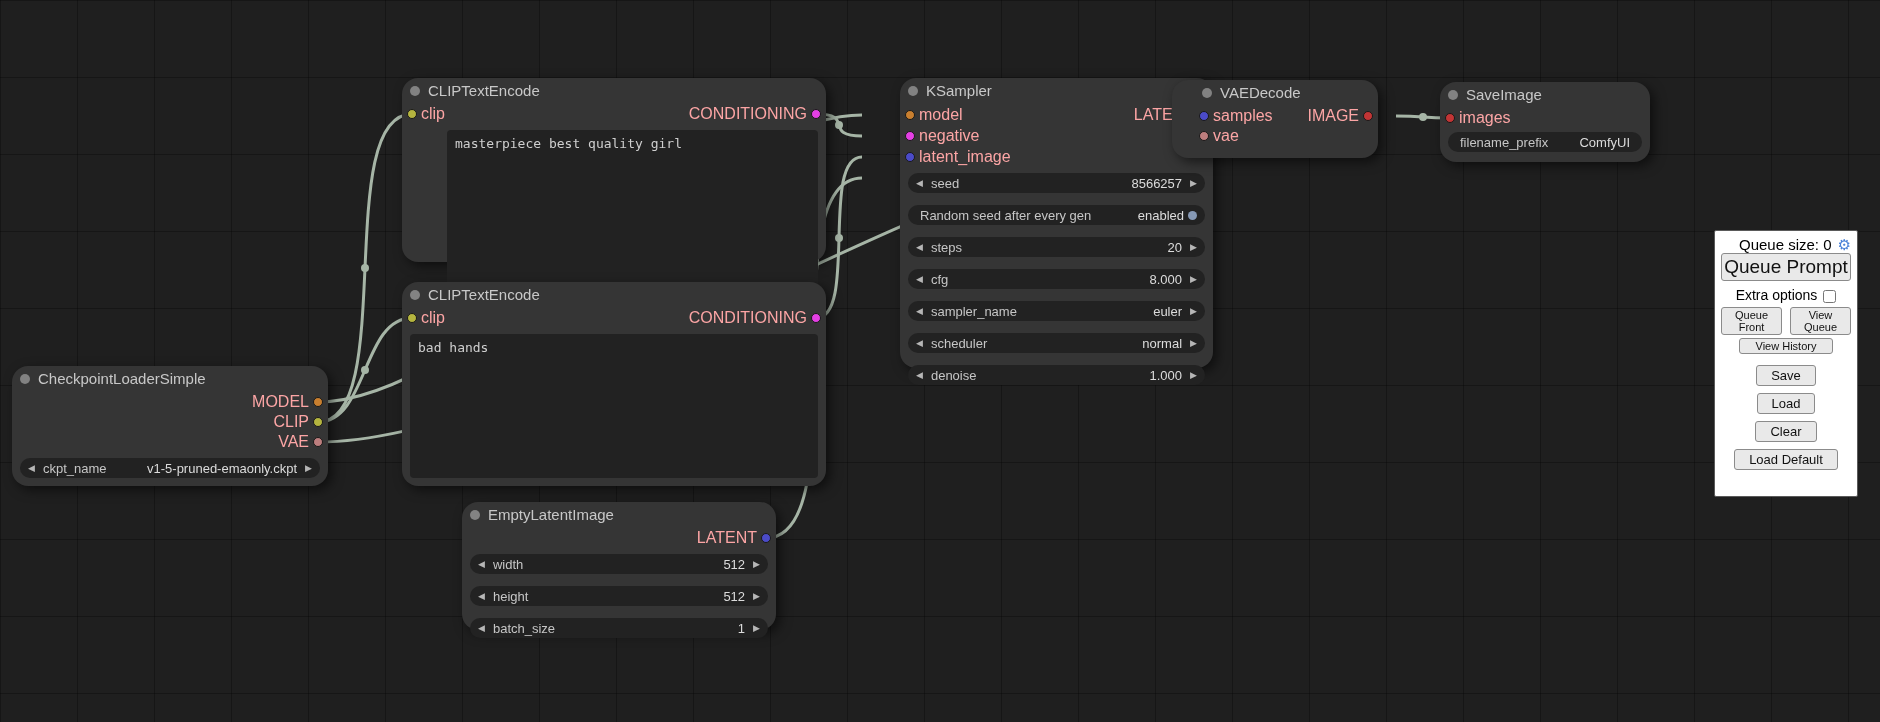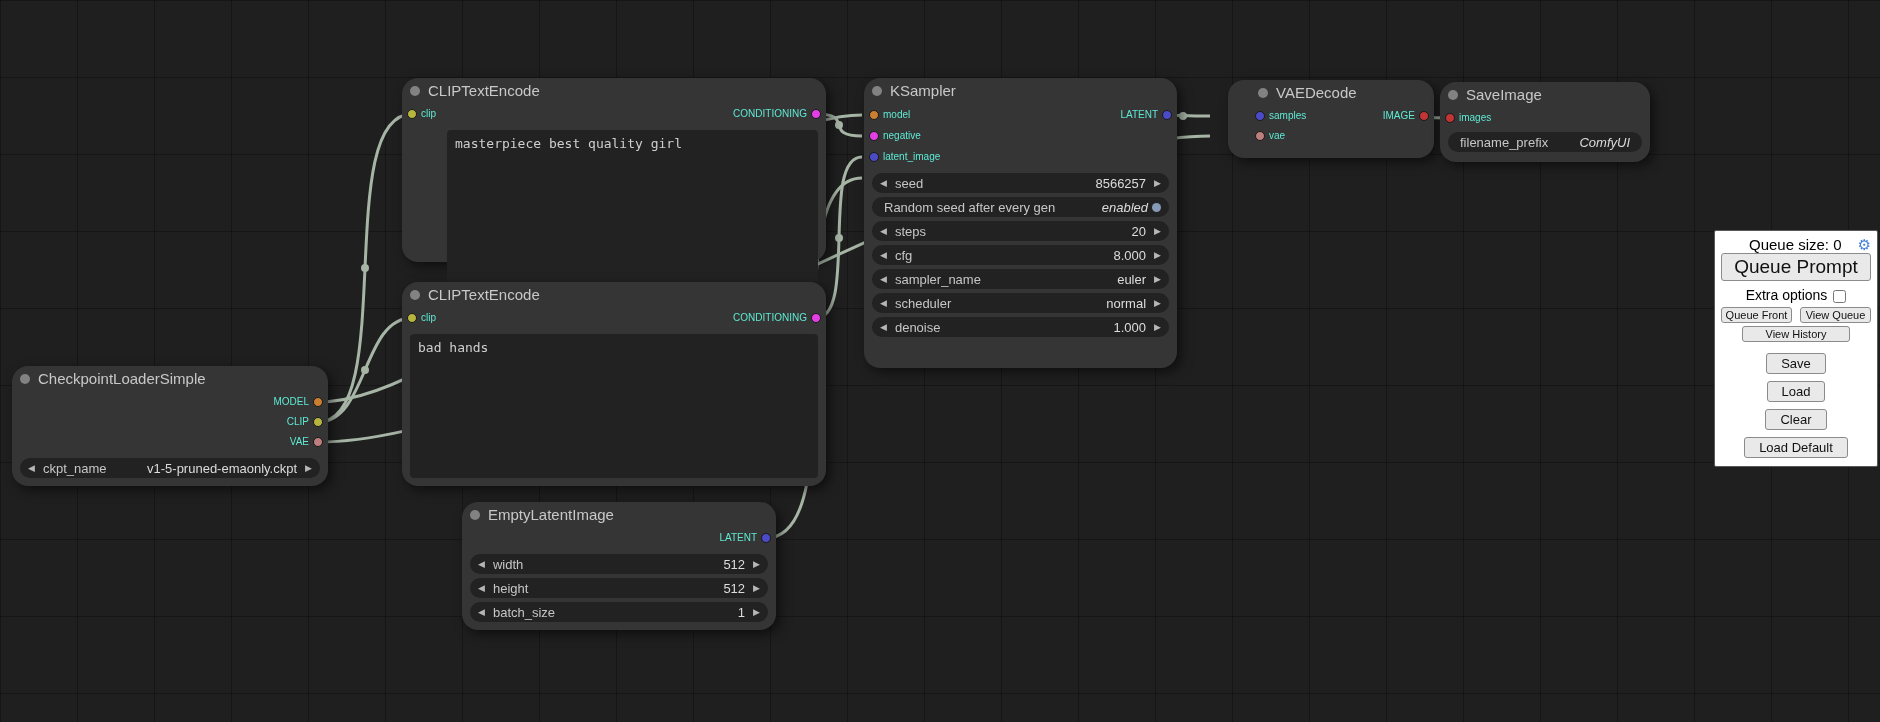--- a/index.html
+++ b/index.html
@@ -8,53 +8,53 @@
     background-image:linear-gradient(rgba(0,0,0,0.28) 1px,transparent 1px),
                      linear-gradient(90deg,rgba(0,0,0,0.28) 1px,transparent 1px);
     background-size:77px 77px;
     font-family:"Liberation Sans",sans-serif;}
   svg.wires{position:absolute;left:0;top:0;z-index:1;}
   .node{position:absolute;z-index:2;background:#353535;border-radius:16px;
     box-shadow:4px 4px 12px rgba(0,0,0,.55);box-sizing:border-box;}
   .ntitle{height:26px;line-height:26px;padding-left:26px;color:#c8c8c8;font-size:15px;
     position:relative;white-space:nowrap;overflow:hidden;}
   .tdot{position:absolute;left:8px;top:8px;width:10px;height:10px;border-radius:50%;background:#828282;}
-  .row{position:relative;height:20px;line-height:20px;font-size:10px;color:#5eead4;}
+  .row{position:relative;height:20px;line-height:20px;font-size:16px;color:#fca5a5;}
   .krow{height:21px;line-height:21px;}
   .pin{position:absolute;left:19px;}
   .pout{position:absolute;right:19px;}
   .dot{position:absolute;top:50%;margin-top:-5px;width:10px;height:10px;border-radius:50%;
     border:1px solid #191919;box-sizing:border-box;}
   .din{left:5px;} .dout{right:5px;}
   .c-model{background:#c97f2f}.c-clip{background:#b5b53f}.c-vae{background:#bd7e7e}
   .c-cond{background:#e43fe4}.c-latent{background:#4b4bc8}.c-image{background:#c23535}
-  .widget{margin:4px 8px 4px;height:20px;background:#222;border-radius:10px;display:flex;
+  .widget{margin:4px 8px 12px;height:20px;background:#222;border-radius:10px;display:flex;
     align-items:center;padding:0 8px;box-sizing:border-box;font-size:13px;color:#c6c6c6;}
   .mt6{margin-top:6px;}
   .arr{font-size:9px;color:#b6b6b6;line-height:1;cursor:pointer;}
   .wlabel{margin-left:8px;white-space:nowrap;}
   .noarr .wlabel{margin-left:4px;}
   .wvalue{margin-left:auto;margin-right:8px;color:#dcdcdc;white-space:nowrap;}
-  .noarr .wvalue{margin-right:4px;font-style:italic;}
+  .noarr .wvalue{margin-right:4px;}
   .toggle-dot{width:9px;height:9px;border-radius:50%;background:#8699b5;flex:0 0 auto;}
   .textbox{margin:6px 8px 0;background:#222;border-radius:4px;color:#cfcfcf;
     font-family:"DejaVu Sans Mono",monospace;font-size:13px;padding:6px 8px;
     box-sizing:border-box;overflow:hidden;cursor:text;}
   .tb-pos{height:161px;margin-left:45px;} .tb-neg{height:144px;}
   
   .n-checkpoint{left:12px;top:366px;width:316px;height:120px;}
   .n-clip-pos{left:402px;top:78px;width:424px;height:184px;}
   .n-clip-neg{left:402px;top:282px;width:424px;height:204px;}
   .n-latent{left:462px;top:502px;width:314px;height:128px;}
-  .n-ksampler{left:864px;top:78px;width:313px;height:290px;}
-  .n-vae{left:1228px;top:80px;width:206px;height:78px;padding-left:22px;}
+  .n-ksampler{left:900px;top:78px;width:313px;height:290px;}
+  .n-vae{left:1172px;top:80px;width:206px;height:78px;padding-left:22px;}
   .n-save{left:1440px;top:82px;width:210px;height:80px;}
   
-  .menu{position:absolute;left:1714px;top:230px;width:164px;z-index:3;background:#ffffff;
-    border:1px solid #5a5a5a;border-radius:2px;box-sizing:border-box;padding:5px 6px 8px;
+  .menu{position:absolute;left:1714px;top:230px;width:144px;z-index:3;background:#ffffff;
+    border:1px solid #5a5a5a;border-radius:2px;box-sizing:border-box;padding:5px 6px 26px;
     text-align:center;color:#000;}
   .menu-head{display:flex;align-items:center;font-size:15px;}
   .qsize{flex:1;text-align:center;padding-left:12px;}
   .gear{font-size:15px;color:#4a82d8;cursor:pointer;line-height:1;}
   .mbtn{font-family:"Liberation Sans",sans-serif;background:#e9e9e9;border:1px solid #8b8b8b;
     border-radius:3px;color:#111;cursor:pointer;}
   .qp{width:100%;font-size:19px;padding:2px 0;margin-top:0;}
   .extra{font-size:14px;margin:6px 0 4px;display:flex;align-items:flex-end;justify-content:center;gap:6px;}
   .extra input{width:13px;height:13px;margin:0;}
   .btnrow{display:flex;gap:8px;margin-bottom:3px;}

